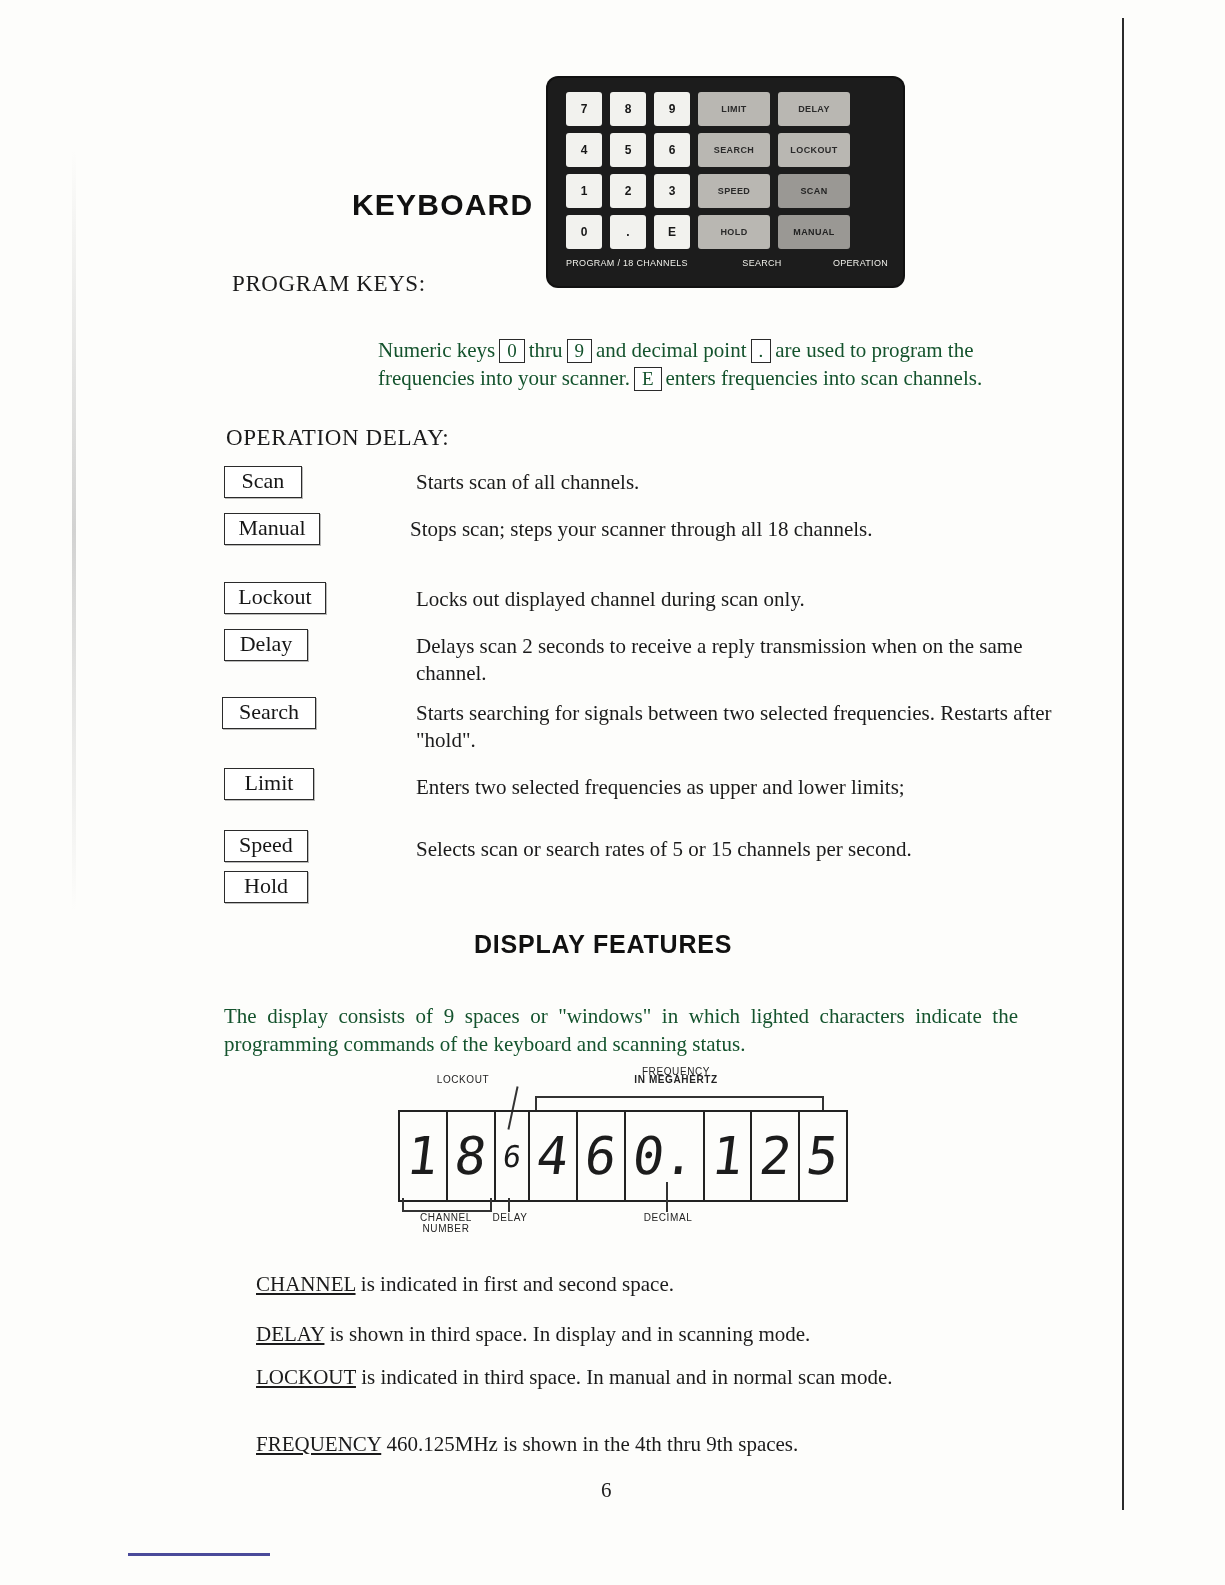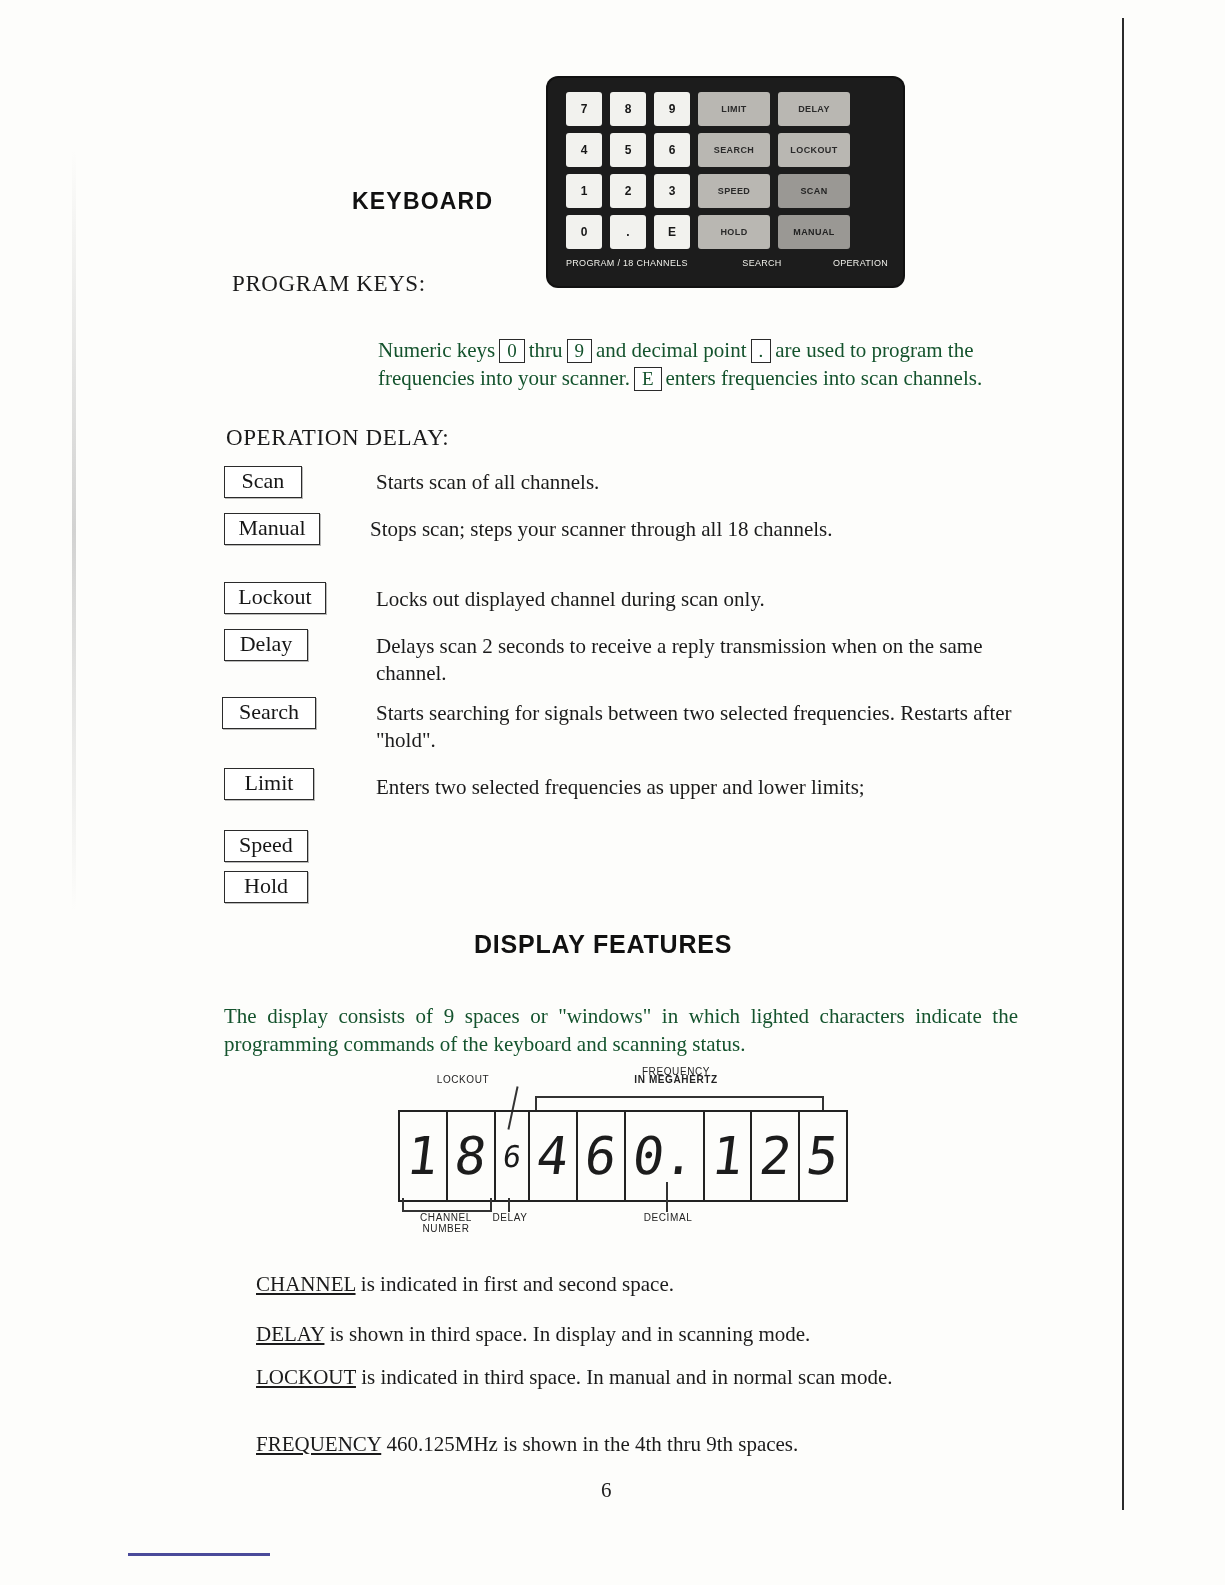--- a/index.html
+++ b/index.html
@@ -55,21 +55,21 @@
     height: 1585px;
   }
 
   
   .kb-title {
     position: absolute;
     left: 352px;
     top: 188px;
     font-family: "Liberation Sans", sans-serif;
     font-weight: bold;
-    font-size: 23px;
+    font-size: 30px;
     letter-spacing: 1.2px;
     color: #111;
   }
   .keypad {
     position: absolute;
     left: 548px;
     top: 78px;
     width: 355px;
     height: 208px;
     background: #1c1c1c;
@@ -167,20 +167,21 @@
     color: #161616;
     text-align: center;
     box-shadow: 1px 1px 0 rgba(120,120,120,.5);
   }
   .opdesc {
     position: absolute;
     font-family: "Liberation Serif", serif;
     font-size: 21px;
     line-height: 1.3;
     color: #1b1b1b;
+    margin-left: 40px;
   }
 
   .display-heading {
     position: absolute;
     left: 474px;
     top: 930px;
     font-family: "Liberation Sans", sans-serif;
     font-weight: bold;
     font-size: 25px;
     letter-spacing: .8px;
@@ -334,20 +335,21 @@
   <div class="opkey" style="left:224px; top:629px; width:66px;">Delay</div>
   <div class="opdesc" style="left:376px; top:633px; width:656px;">Delays scan 2 seconds to receive a reply transmission when on the same channel.</div>
 
   <div class="opkey" style="left:222px; top:697px; width:76px;">Search</div>
   <div class="opdesc" style="left:376px; top:700px; width:658px;">Starts searching for signals between two selected frequencies. Restarts after "hold".</div>
 
   <div class="opkey" style="left:224px; top:768px; width:72px;">Limit</div>
   <div class="opdesc" style="left:376px; top:774px; width:660px;">Enters two selected frequencies as upper and lower limits;</div>
 
   <div class="opkey" style="left:224px; top:830px; width:66px;">Speed</div>
+  <div class="opdesc" style="left:376px; top:836px; width:660px;">Selects scan or search rates of 5 or 15 channels per second.</div>
 
   <div class="opkey" style="left:224px; top:871px; width:66px;">Hold</div>
 
   <div class="display-heading">DISPLAY FEATURES</div>
 
   <div class="para" style="left:224px; top:983px; width:794px; text-align:justify;">The display consists of 9 spaces or "windows" in which lighted characters indicate the programming commands of the keyboard and scanning status.</div>
 
   <div class="lcd-wrap">
 
     <div class="lbl" style="left:38px; top:12px; width:90px;">LOCKOUT</div>

